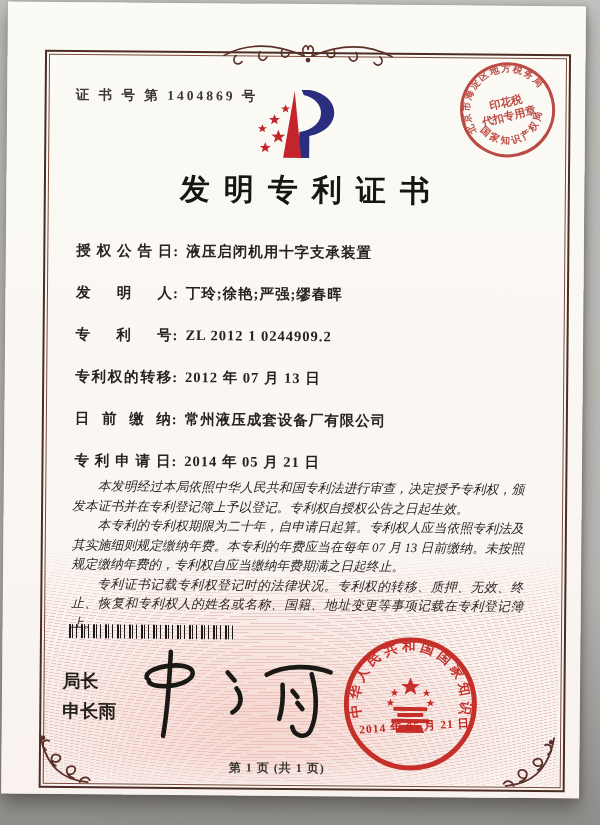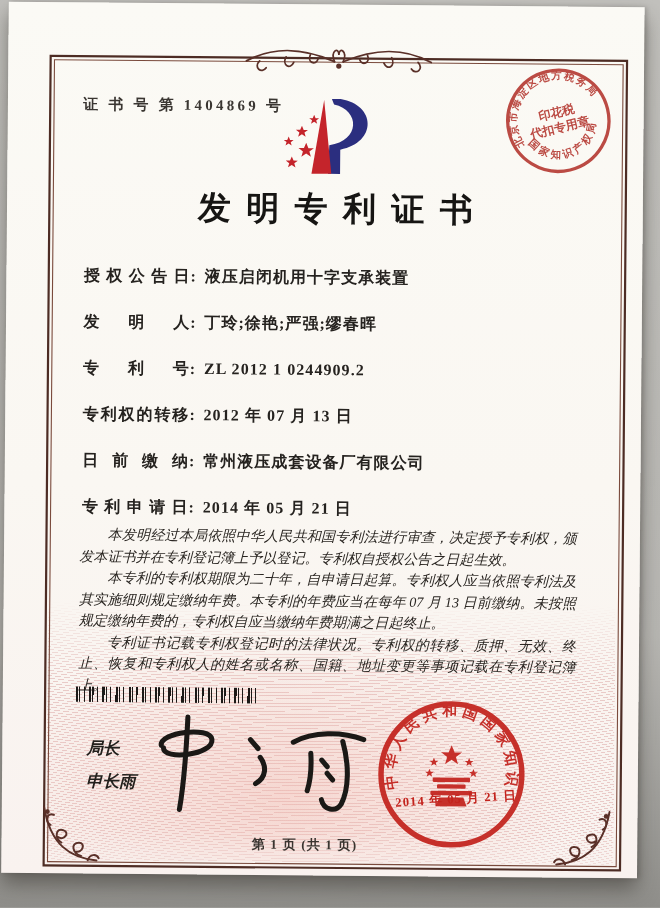--- a/index.html
+++ b/index.html
@@ -35,21 +35,21 @@
   .field .col{display:inline-block;margin:0 8px 0 1px;}
   .field .val{letter-spacing:1px;}
 
   .body-text{position:absolute;left:76px;top:479px;width:452px;font-size:12.8px;
     line-height:19.5px;color:#2a2622;text-align:justify;font-style:italic;}
   .body-text p{margin:0;text-indent:2em;}
 
   .barcode{position:absolute;left:74px;top:626px;width:166px;height:14px;
     background:repeating-linear-gradient(90deg,#1c1a18 0 2px,transparent 2px 3px,#1c1a18 3px 4px,transparent 4px 7px,#1c1a18 7px 8px,transparent 8px 12px);}
 
-  .officer{position:absolute;left:84px;top:668px;font-size:15px;font-weight:700;color:#23201d;line-height:30px;font-style:italic;}
+  .officer{position:absolute;left:68px;top:668px;font-size:18px;font-weight:700;color:#23201d;line-height:30px;}
   .signature{position:absolute;left:138px;top:645px;}
 
   .big-seal{position:absolute;left:347px;top:634px;opacity:.93;}
   .seal-date{position:absolute;left:358px;top:718px;width:125px;text-align:center;
     font-size:11.5px;font-weight:700;color:#c3231d;transform:rotate(-4deg);letter-spacing:1px;white-space:nowrap;}
 
   .tax-seal{position:absolute;left:456px;top:56px;opacity:.88;transform:rotate(-14deg);}
 
   .footer-page{position:absolute;left:198px;top:760px;width:170px;text-align:center;
     font-size:12px;color:#3a3530;font-weight:600;letter-spacing:1px;}

